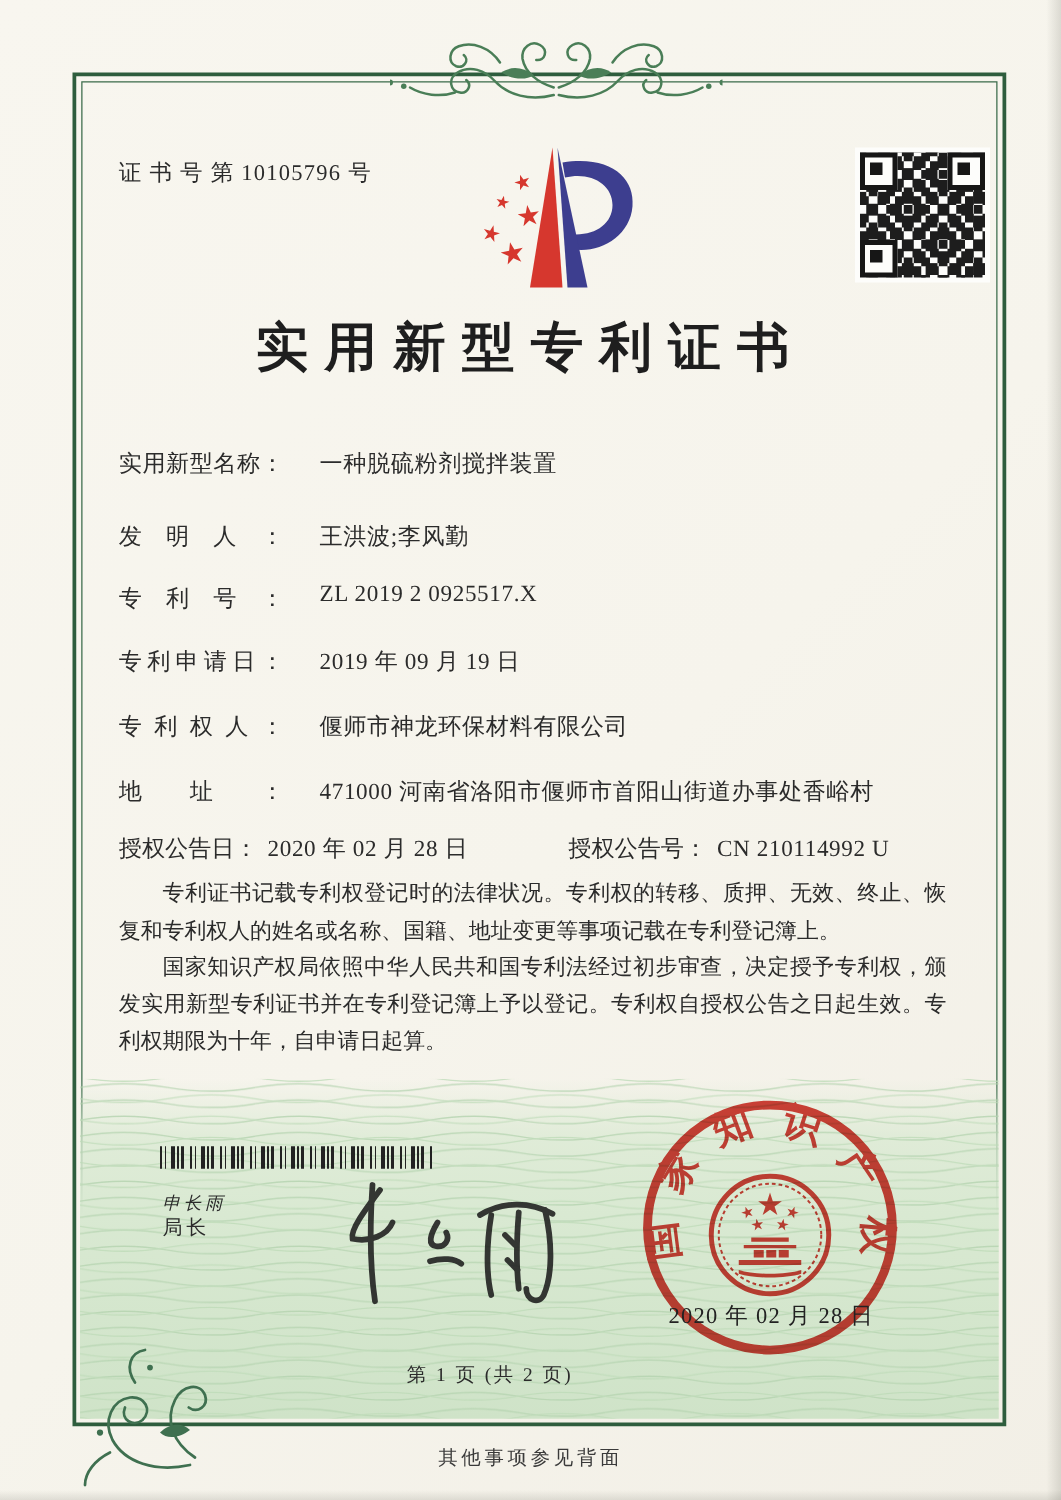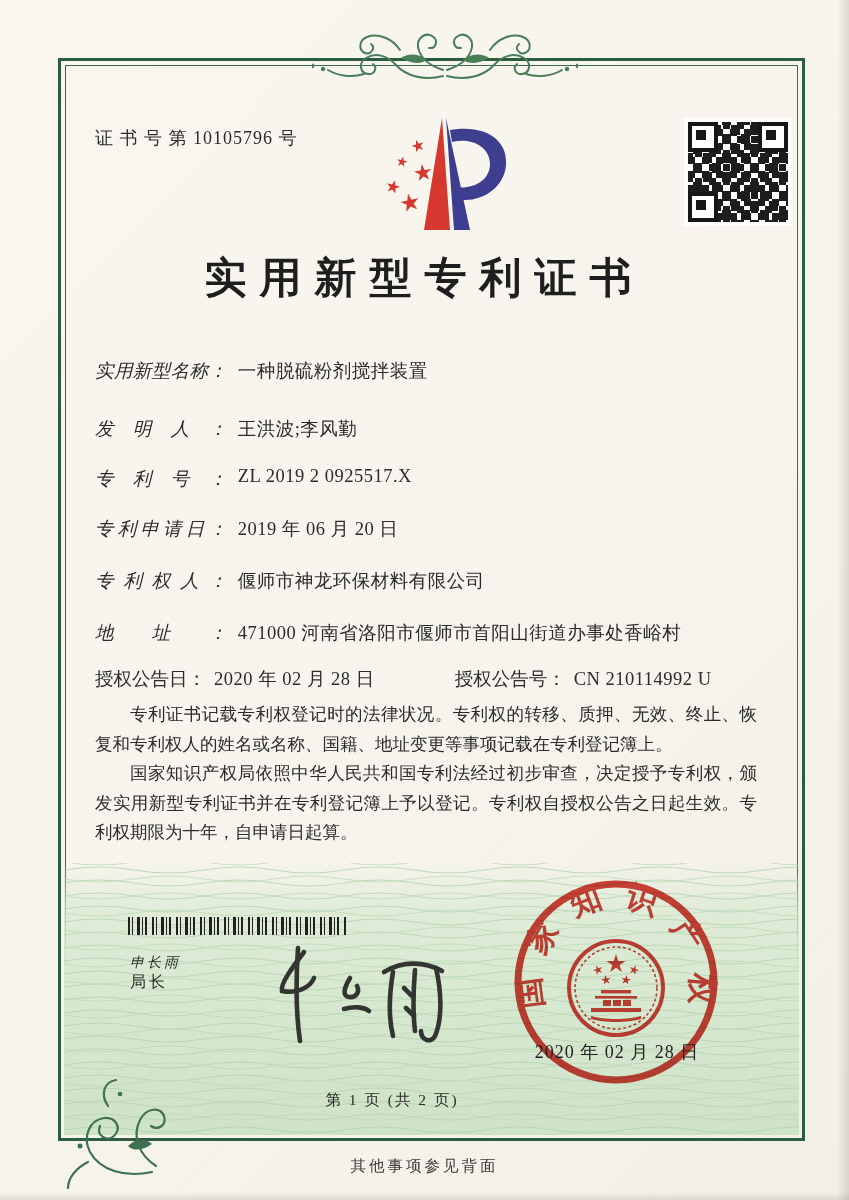--- a/index.html
+++ b/index.html
@@ -38,22 +38,22 @@
       #fdfdfb;}
   .finder{position:absolute;width:22px;height:22px;border:4px solid #161616;background:#fdfdfb;}
   .finder::after{content:"";position:absolute;left:4px;top:4px;width:10px;height:10px;background:#161616;}
   .f-tl{left:4px;top:4px}.f-tr{right:4px;top:4px}.f-bl{left:4px;bottom:4px}
   
   .title{position:absolute;left:0;top:250px;width:849px;text-align:center;
     font-size:42px;font-weight:600;letter-spacing:13px;color:#1e1e1e;font-family:Liberation Serif, serif;}
   
   .field{position:absolute;left:95px;font-size:18.5px;white-space:nowrap;}
   .field .lbl{display:inline-block;width:132px;text-align:justify;text-align-last:justify;
-    vertical-align:top;font-style:italic;}
-  .field .val{margin-left:6px;letter-spacing:.5px;}
+    vertical-align:top;}
+  .field .val{margin-left:24px;letter-spacing:.5px;}
   .fy0{top:358px}.fy1{top:416px}.fy2{top:466px}.fy3{top:516px}.fy4{top:568px}.fy5{top:620px}
   .grant{position:absolute;left:95px;top:666px;font-size:18.5px;white-space:nowrap;}
   .grant .g2{margin-left:80px;}
   .grant .val{margin-left:8px;letter-spacing:.5px;}
   
   .body-text{position:absolute;left:95px;top:700px;width:662px;
     font-size:17.5px;line-height:29.5px;text-align:justify;}
   .body-text p{margin:0;text-indent:2em;}
   
   .barcode{position:absolute;left:128px;top:917px;width:218px;height:18px;
@@ -165,21 +165,21 @@
   <div class="field fy1">
     <span class="lbl">发明人：</span>
     <span class="val">王洪波;李风勤</span>
   </div>
   <div class="field fy2">
     <span class="lbl">专利号：</span>
     <span class="val">ZL 2019 2 0925517.X</span>
   </div>
   <div class="field fy3">
     <span class="lbl">专利申请日：</span>
-    <span class="val">2019 年 06 月 20 日</span>
+    <span class="val">2019 年 09 月 19 日</span>
   </div>
   <div class="field fy4">
     <span class="lbl">专利权人：</span>
     <span class="val">偃师市神龙环保材料有限公司</span>
   </div>
   <div class="field fy5">
     <span class="lbl">地址：</span>
     <span class="val">471000 河南省洛阳市偃师市首阳山街道办事处香峪村</span>
   </div>
 

